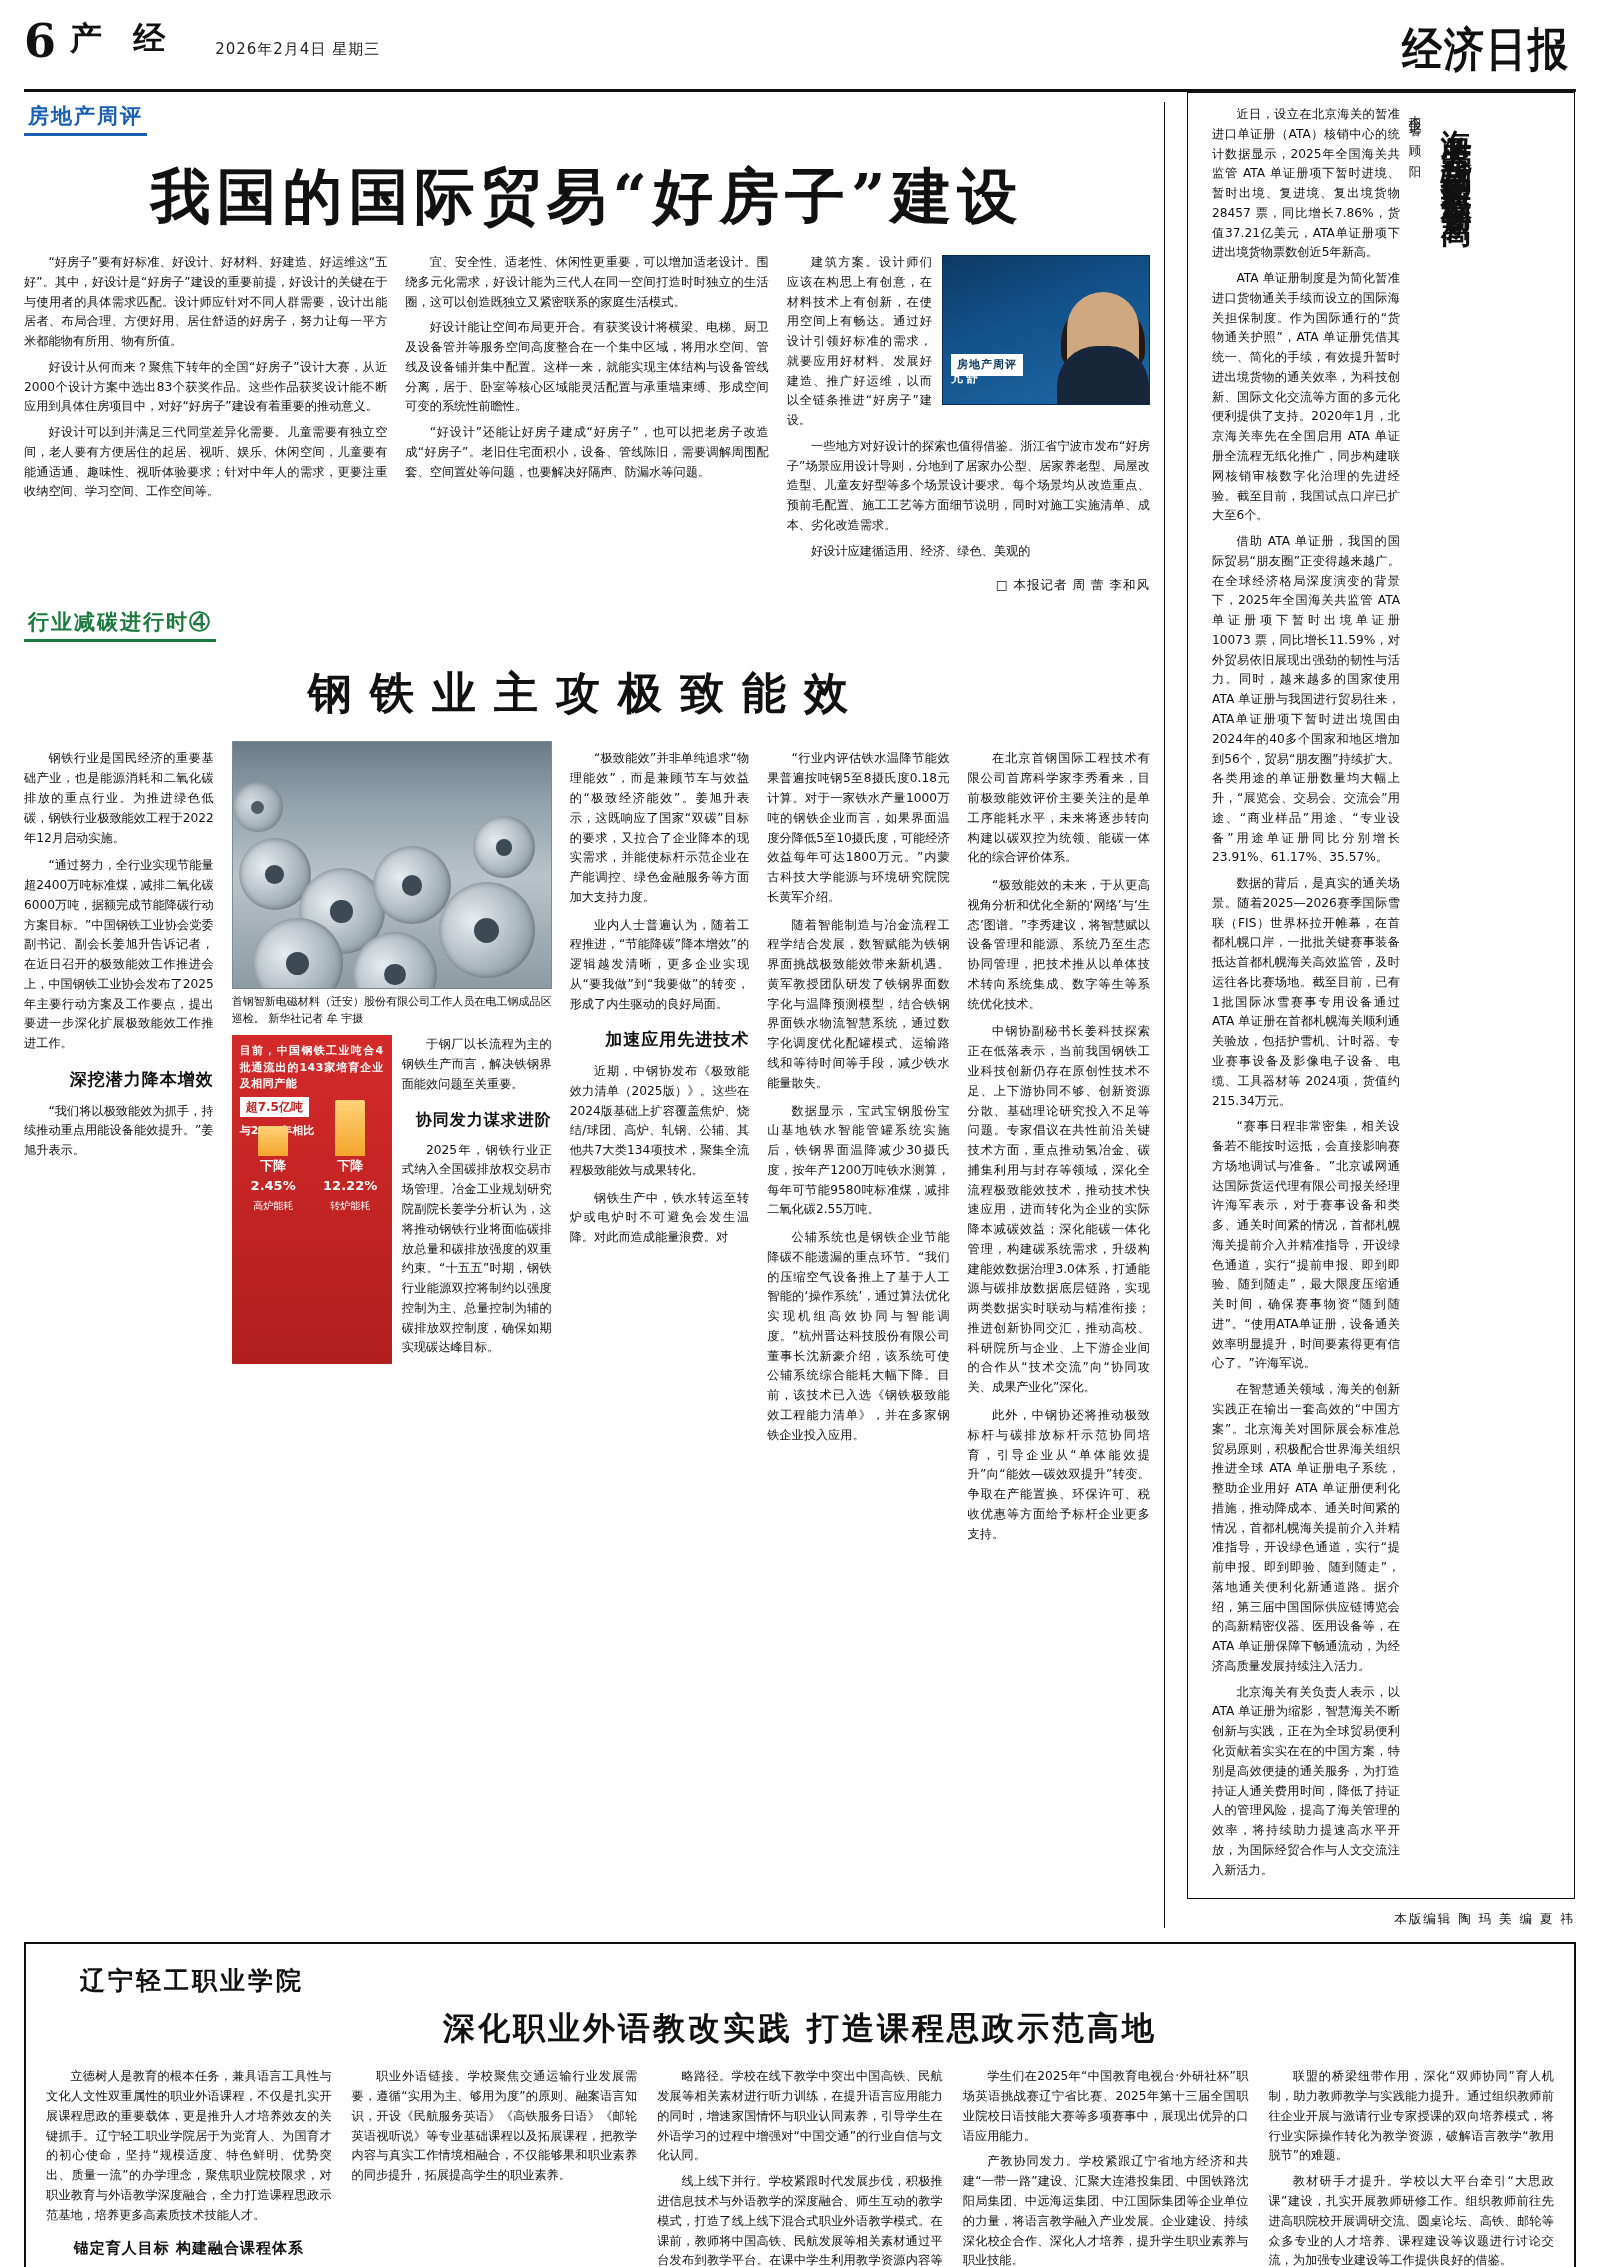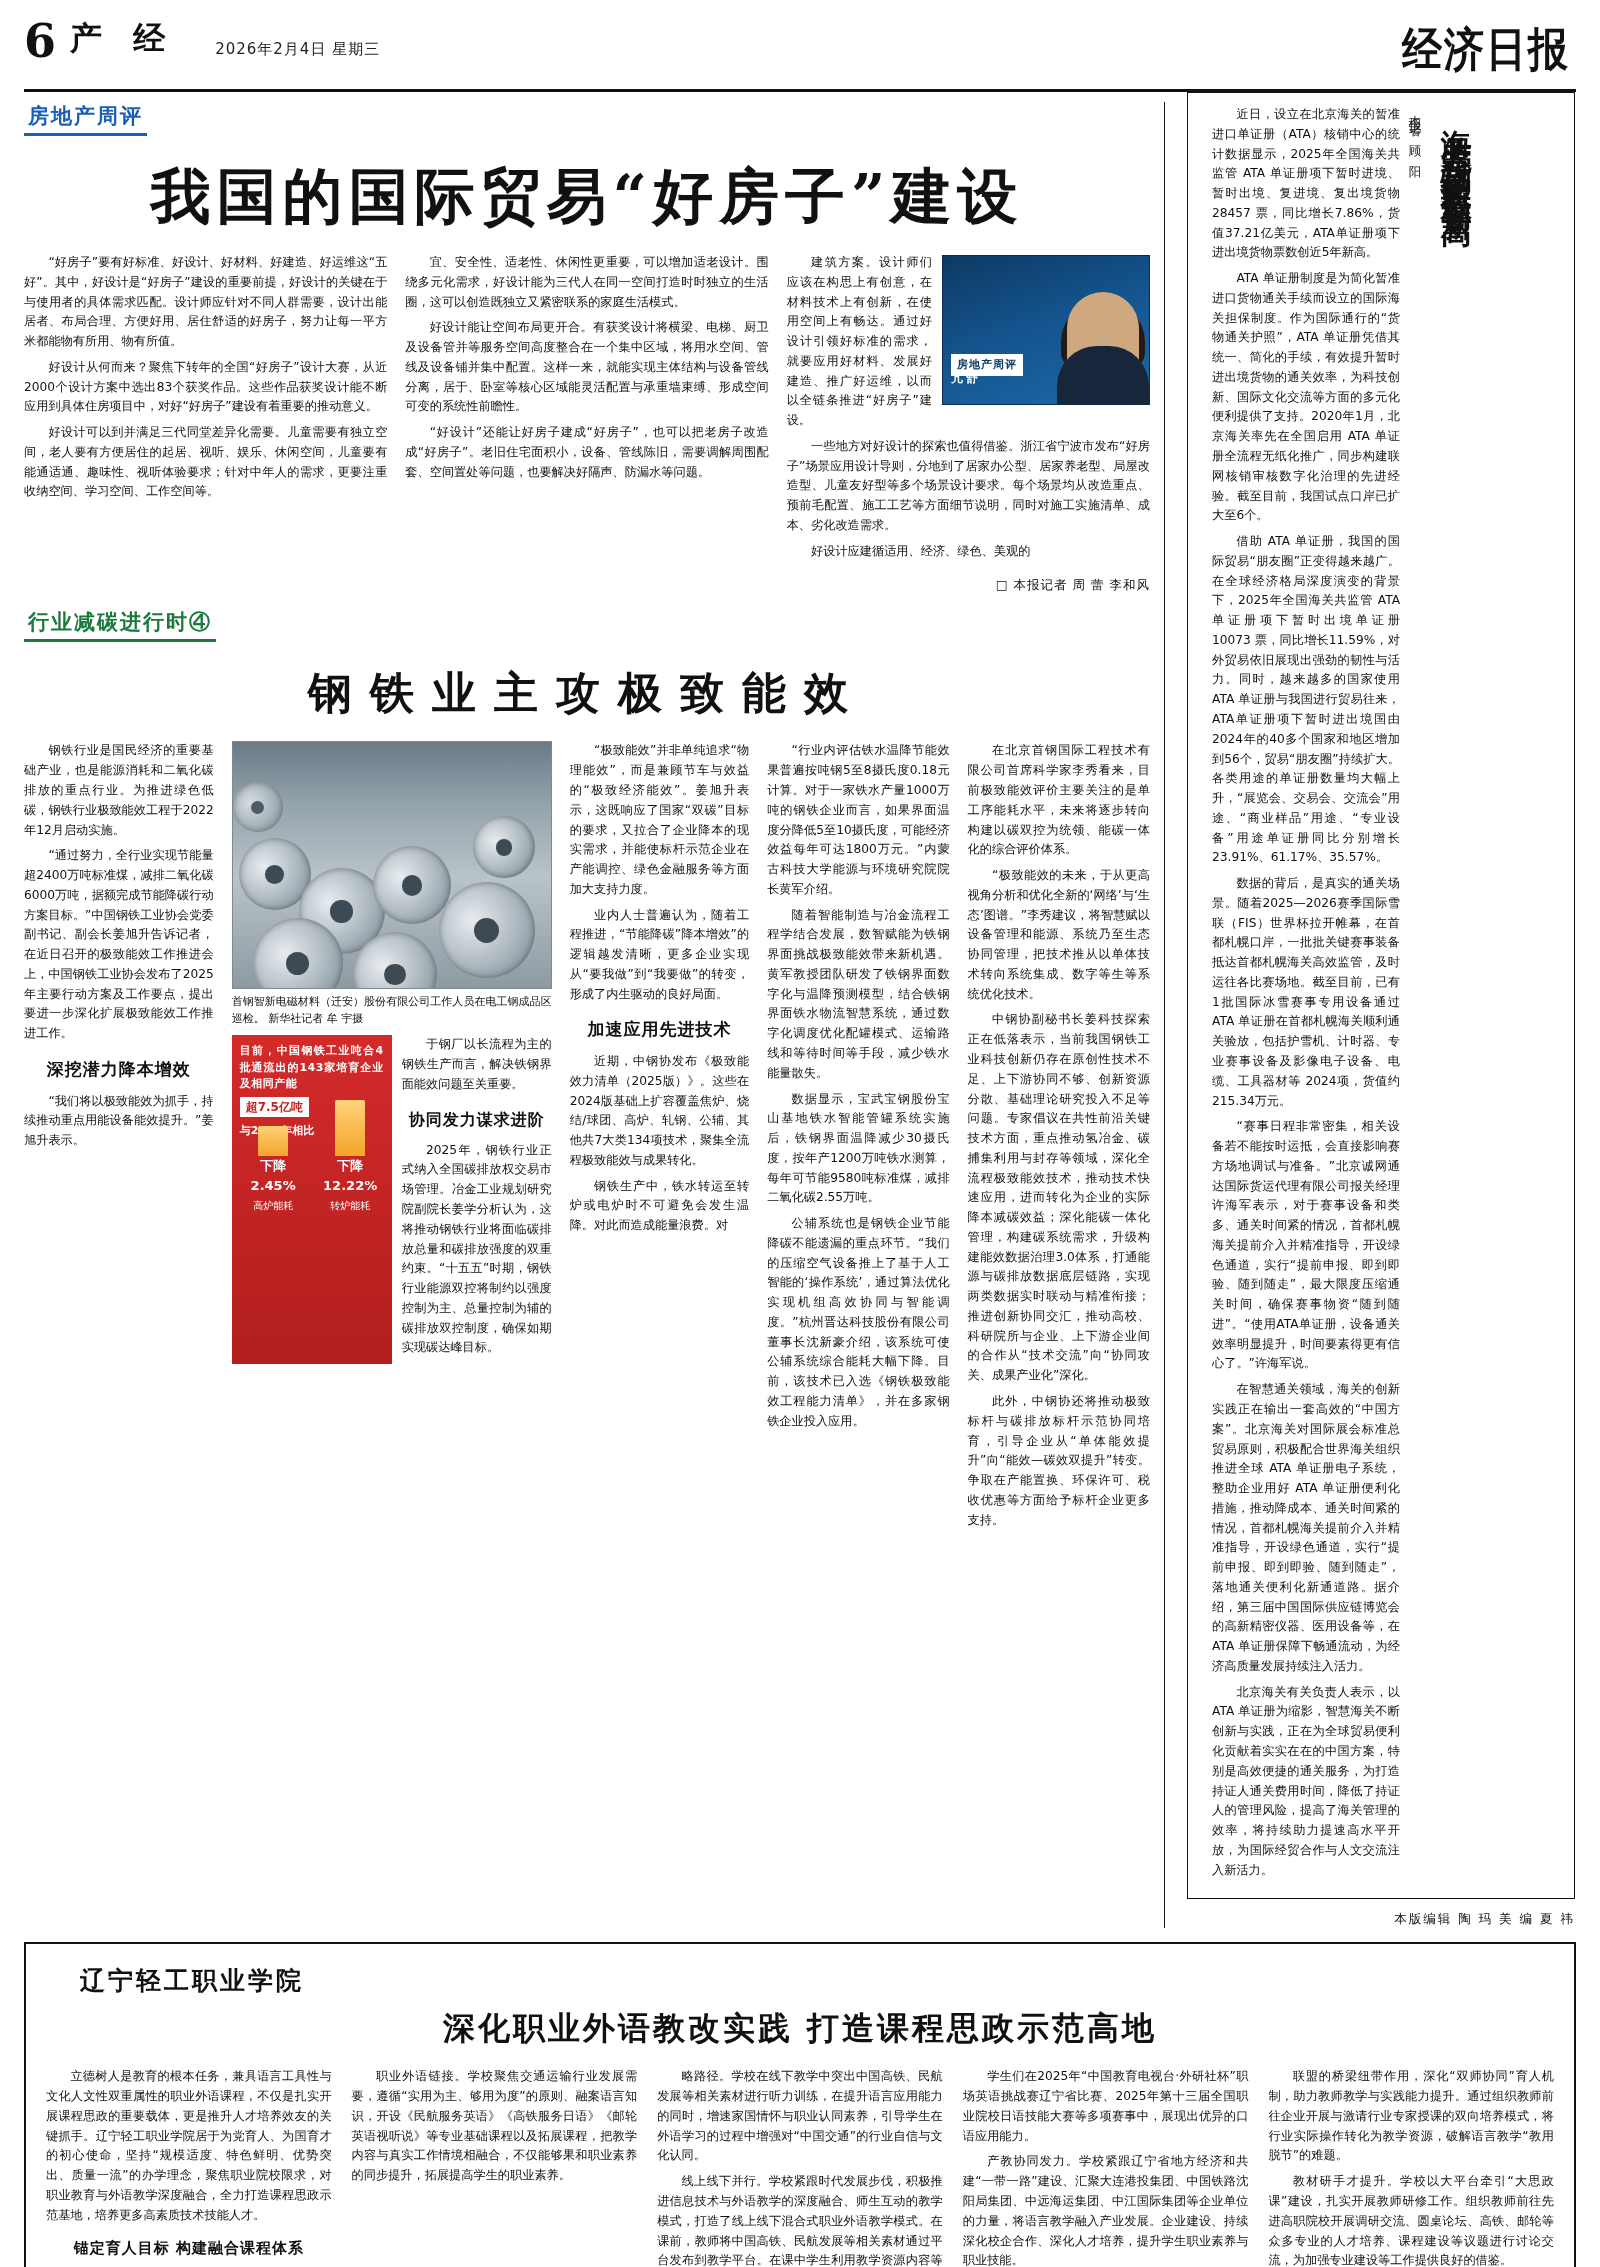--- a/index.html
+++ b/index.html
@@ -138,25 +138,25 @@
   .byline {
     text-align:right; font-size:12.5px; margin-top:10px; letter-spacing:1px;
   }
 
   
   .story2 { margin-top:4px; }
   .story2-grid {
     display:flex; gap:18px;
     font-size:12.2px; line-height:1.62; text-align:justify;
   }
-  .story2-grid p { margin:0 0 6px 0; text-indent:2em; }
+  .story2-grid p { margin:8px 0 6px 0; text-indent:2em; }
   .col-n { width:262px; }
   .subhead {
     font-weight:bold; font-size:17px; letter-spacing:1px;
-    text-align:center; margin:12px 0 8px 0;
+    text-align:right; margin:12px 0 8px 0;
     font-family:"DejaVu Serif", serif;
   }
   .photo-block { width:320px; }
   .photo {
     width:320px; height:248px;
     background:linear-gradient(180deg,#6b7b86 0%,#93a2ab 25%,#b9c4c9 55%,#8d9aa2 100%);
     position:relative; overflow:hidden;
     border:1px solid #7d8a92;
   }
   .coil {

